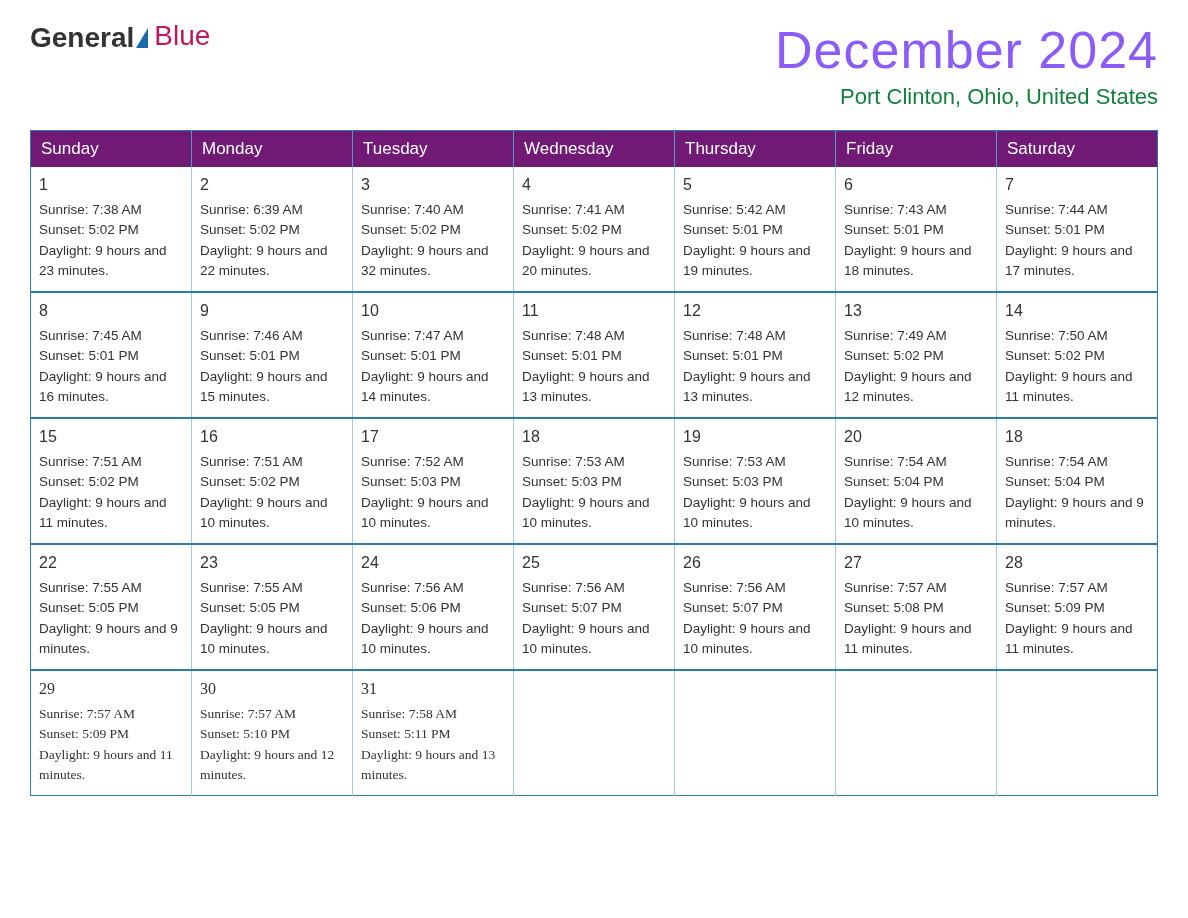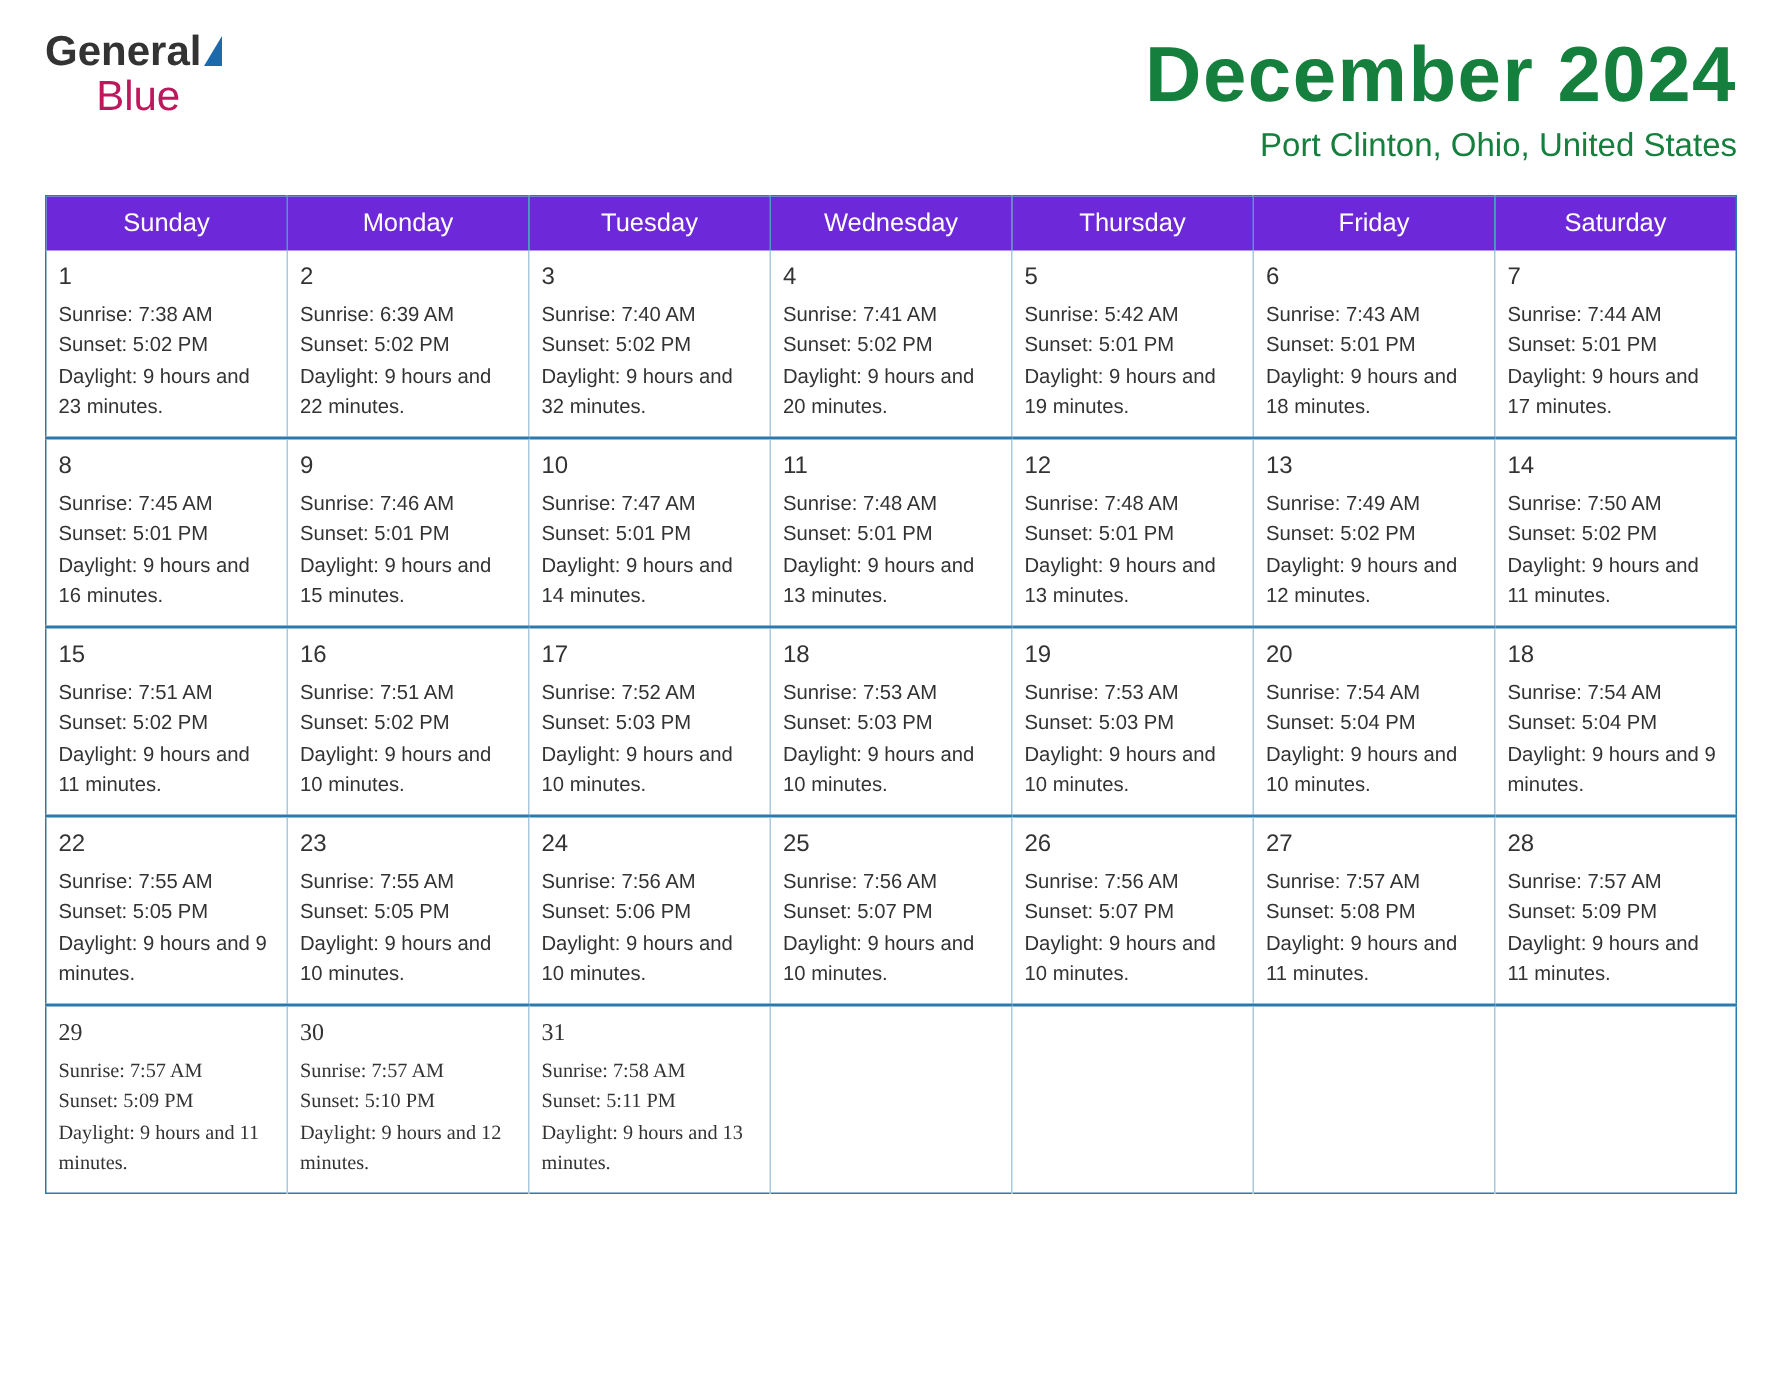--- a/index.html
+++ b/index.html
@@ -11,22 +11,22 @@
       padding: 20px 30px;
     }
     .header {
       display: flex;
       justify-content: space-between;
       align-items: flex-start;
       margin-bottom: 20px;
     }
     .logo {
       display: flex;
-      flex-direction: column;
-      align-items: center;
+      flex-direction: row;
+      align-items: flex-end;
     }
     .logo-text {
       display: flex;
       align-items: center;
       font-size: 28px;
       font-weight: bold;
       color: #333;
       line-height: 1;
     }
     .logo-general {
@@ -44,41 +44,41 @@
     }
     .logo-blue {
       color: #be185d;
       font-size: 28px;
     }
     .title-area {
       text-align: right;
     }
     .month-title {
       font-size: 52px;
-      font-weight: 700;
-      color: #15803d;
+      font-weight: 400;
+      color: #8b5cf6;
       letter-spacing: 1px;
     }
     .location {
       font-size: 22px;
       color: #15803d;
       margin-top: 4px;
     }
     .calendar {
       width: 100%;
       border-collapse: collapse;
       border: 1px solid #2a7aad;
     }
     .calendar th {
-      background-color: #6d28d9;
+      background-color: #701a75;
       color: #fff;
       font-size: 17px;
       font-weight: normal;
       padding: 8px 10px;
-      text-align: center;
+      text-align: left;
       border-right: 1px solid #4a9ac4;
     }
     .calendar th:last-child {
       border-right: none;
     }
     .calendar td {
       vertical-align: top;
       padding: 6px 8px 10px 8px;
       border-right: 1px solid #aac8de;
       border-bottom: 2px solid #2a7aad;

